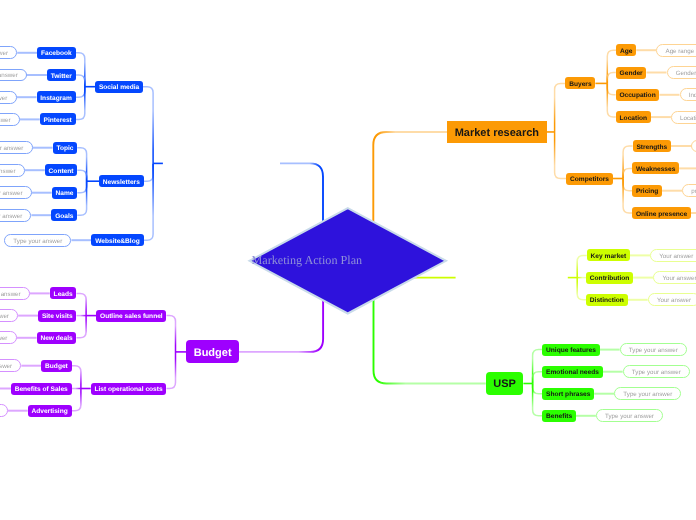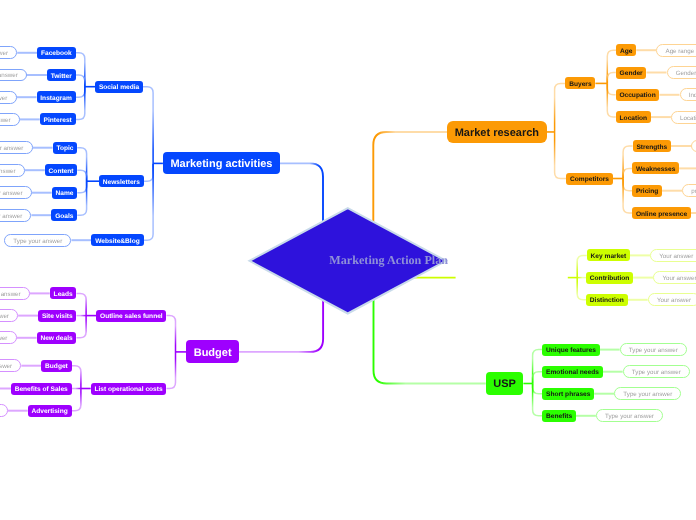--- a/index.html
+++ b/index.html
@@ -10,22 +10,22 @@
   #canvas{position:absolute;left:0;top:0;width:696px;height:520px;}
   #links{position:absolute;left:0;top:0;width:696px;height:520px;}
   .node{position:absolute;box-sizing:border-box;display:flex;align-items:center;
         justify-content:center;border-radius:4px;white-space:nowrap;
         font-weight:bold;letter-spacing:0px;}
   .node > span{display:block;transform:translateY(0.8px);}
   .pill > span{display:block;transform:translateY(0.5px);}
   .pill{position:absolute;box-sizing:border-box;display:flex;align-items:center;
         justify-content:center;background:#fff;white-space:nowrap;color:#a0a0a0;
         border-style:solid;border-width:1.1px;}
-  #center-label{position:absolute;text-align:right;
-        font-family:"Liberation Serif",serif;font-weight:bold;}
+  #center-label{position:absolute;text-align:left;
+        font-family:"Liberation Serif",serif;font-weight:normal;}
 </style>
 </head>
 <body>
 
 <svg id="links" width="696" height="520">
     <defs>
       <linearGradient id="g0" gradientUnits="userSpaceOnUse" x1="280" y1="163.4" x2="318.45" y2="170.55">
         <stop offset="0%" stop-color="#a7bfff"></stop>
         <stop offset="74%" stop-color="#a7bfff"></stop>
         <stop offset="100%" stop-color="#0447fe"></stop>
@@ -311,23 +311,20 @@
       <path d="M 542.3 415.8 L 538.6 415.8 Q 532.6 415.8 532.6 409.8 L 532.6 383.5" fill="none" stroke="url(#g39)" stroke-width="1.5" stroke-linecap="butt"></path>
       <path d="M 532.6 383.5 L 523.4 383.5" fill="none" stroke="#2bfe00" stroke-width="1.6" stroke-linecap="butt"></path>
       <path d="M 619.6999999999999 349.6 L 599.6999999999999 349.6" fill="none" stroke="#b5ffa6" stroke-width="2" stroke-linecap="butt"></path>
       <path d="M 622.6999999999999 371.7 L 602.6999999999999 371.7" fill="none" stroke="#b5ffa6" stroke-width="2" stroke-linecap="butt"></path>
       <path d="M 614.1999999999999 393.7 L 594.1999999999999 393.7" fill="none" stroke="#b5ffa6" stroke-width="2" stroke-linecap="butt"></path>
       <path d="M 595.9 415.8 L 575.9 415.8" fill="none" stroke="#b5ffa6" stroke-width="2" stroke-linecap="butt"></path>
     </g>
   </svg>
 <div id="canvas">
     <div id="center-label" style="left: 251.5px; top: 252.831px; width: 196.5px; color: rgb(143, 144, 216); font-size: 12.15px;">Marketing Action Plan</div>
-    <div class="node" style="left: 162.9px; top: 152.3px; width: 117.1px; height: 22.2px; background: rgb(4, 71, 254); color: rgb(255, 255, 255); font-size: 11px; border-radius: 4px;">
-      <span>Marketing activities</span>
-    </div>
     <div class="node" style="left: 95.1px; top: 80.7px; width: 47.9px; height: 12px; background: rgb(4, 71, 254); color: rgb(255, 255, 255); font-size: 6.6px; border-radius: 3px;">
       <span>Social media</span>
     </div>
     <div class="node" style="left: 37.2px; top: 46.8px; width: 38.4px; height: 12px; background: rgb(4, 71, 254); color: rgb(255, 255, 255); font-size: 6.6px; border-radius: 3px;">
       <span>Facebook</span>
     </div>
     <div class="pill" style="left: -50px; top: 46.35px; width: 67.2px; height: 12.9px; border-color: rgb(127, 164, 251); border-radius: 6.45px; font-size: 6.2px;">
       <span>Type your answer</span>
     </div>
     <div class="node" style="left: 46.9px; top: 69px; width: 28.7px; height: 12px; background: rgb(4, 71, 254); color: rgb(255, 255, 255); font-size: 6.6px; border-radius: 3px;">
@@ -374,21 +371,21 @@
     </div>
     <div class="pill" style="left: -35.8px; top: 208.75px; width: 67.2px; height: 12.9px; border-color: rgb(127, 164, 251); border-radius: 6.45px; font-size: 6.2px;">
       <span>Type your answer</span>
     </div>
     <div class="node" style="left: 91.4px; top: 234.2px; width: 52.2px; height: 12px; background: rgb(4, 71, 254); color: rgb(255, 255, 255); font-size: 6.6px; border-radius: 3px;">
       <span>Website&amp;Blog</span>
     </div>
     <div class="pill" style="left: 4.2px; top: 233.75px; width: 67.2px; height: 12.9px; border-color: rgb(127, 164, 251); border-radius: 6.45px; font-size: 6.2px;">
       <span>Type your answer</span>
     </div>
-    <div class="node" style="left: 447.2px; top: 121.2px; width: 99.4px; height: 21.5px; background: rgb(252, 154, 5); color: rgb(22, 22, 22); font-size: 11px; border-radius: 6px;">
+    <div class="node" style="left: 447.2px; top: 121.2px; width: 99.4px; height: 21.5px; background: rgb(252, 154, 5); color: rgb(22, 22, 22); font-size: 11px; border-radius: 0;">
       <span>Market research</span>
     </div>
     <div class="node" style="left: 565.4px; top: 77.4px; width: 30px; height: 12px; background: rgb(252, 154, 5); color: rgb(22, 22, 22); font-size: 6.6px; border-radius: 3px;">
       <span>Buyers</span>
     </div>
     <div class="node" style="left: 616.2px; top: 44.2px; width: 20.1px; height: 12px; background: rgb(252, 154, 5); color: rgb(22, 22, 22); font-size: 6.6px; border-radius: 3px;">
       <span>Age</span>
     </div>
     <div class="pill" style="left: 656.3px; top: 43.75px; width: 47px; height: 12.9px; border-color: rgb(254, 212, 147); border-radius: 6.45px; font-size: 6.2px;">
       <span>Age range</span>

